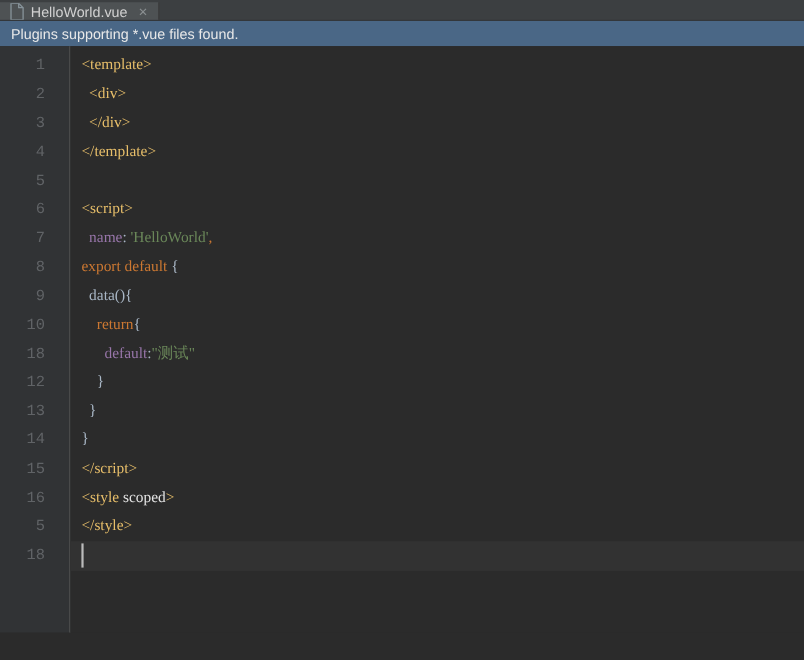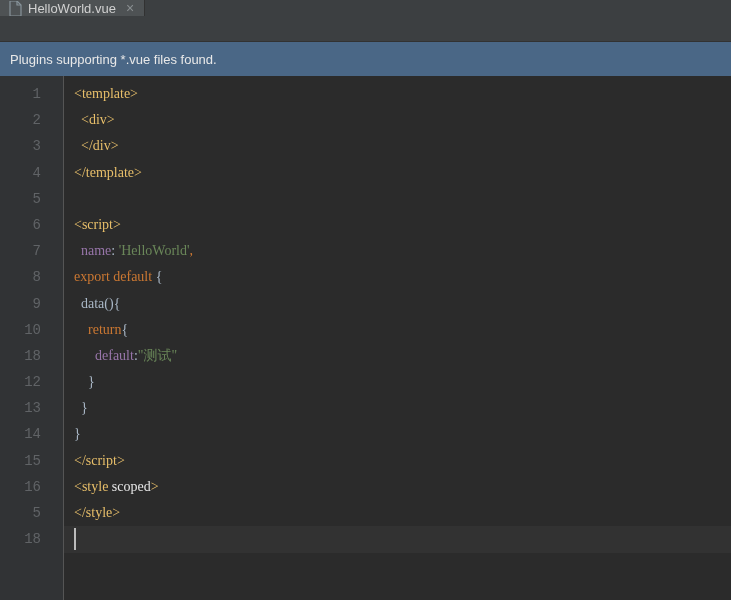--- a/index.html
+++ b/index.html
@@ -9,24 +9,24 @@
     }
     body {
       width: 731px;
       height: 600px;
       background: #2b2b2b;
       font-family: "Segoe UI", Arial, sans-serif;
       overflow: hidden;
       color: #a9b7c6;
     }
     .tab-bar {
-      height: 42px;
+      height: 19px;
       background: #3c3f41;
       display: flex;
-      align-items: flex-start;
+      align-items: flex-end;
       border-bottom: 1px solid #323232;
     }
     .tab {
       display: flex;
       align-items: center;
       padding: 0 10px 0 8px;
       background: #4e5254;
       border-right: 1px solid #323232;
       gap: 6px;
       cursor: pointer;
@@ -43,21 +43,21 @@
       font-size: 13px;
     }
     .tab-close {
       color: #8a8f91;
       font-size: 14px;
       padding-left: 4px;
       cursor: pointer;
       line-height: 1;
     }
     .notification-bar {
-      height: 34px;
+      height: 23px;
       background: #4a6786;
       display: flex;
       align-items: center;
       padding: 0 10px;
       color: #e8e8e8;
       font-size: 13px;
     }
     .editor {
       display: flex;
       height: calc(600px - 33px - 34px);

